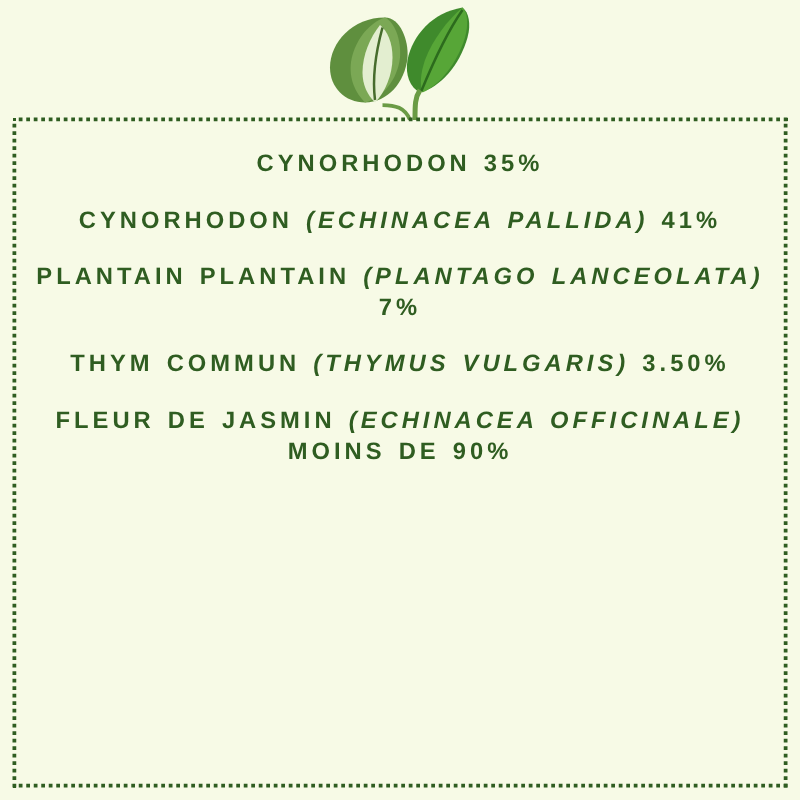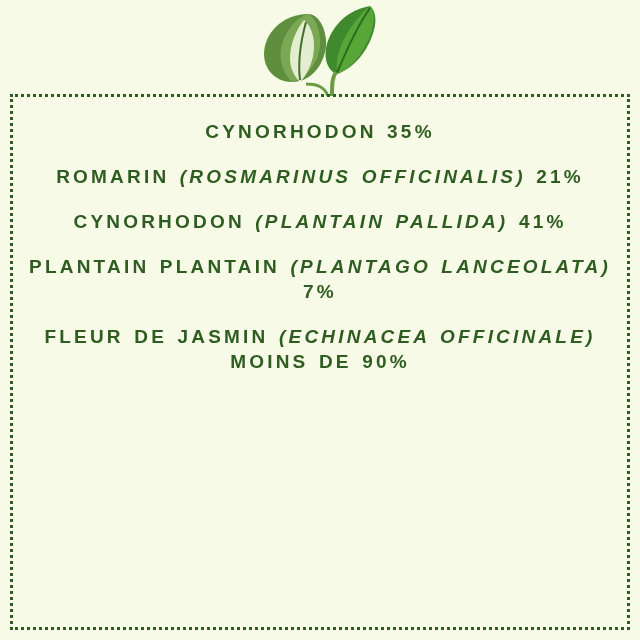--- a/index.html
+++ b/index.html
@@ -97,39 +97,39 @@
 
   <div class="ingredient-box">
     <ul class="ing-list">
 
       <li class="ing-item">
         <span>CYNORHODON</span>
         <span class="latin"></span>
         <span class="pct">35%</span>
       </li>
 
-      <li class="ing-item">
-        <span>ROMARIN</span>
-        <span class="latin">(ROSMARINUS OFFICINALIS)</span>
-        <span class="pct">21%</span>
-      </li>
 
       <li class="ing-item">
         <span>CYNORHODON</span>
-        <span class="latin">(PLANTAIN PALLIDA)</span>
+        <span class="latin">(ECHINACEA PALLIDA)</span>
         <span class="pct">41%</span>
       </li>
 
       <li class="ing-item">
         <span>PLANTAIN PLANTAIN</span>
         <span class="latin">(PLANTAGO LANCEOLATA)</span>
         <span class="pct">7%</span>
       </li>
 
 
+      <li class="ing-item">
+        <span>THYM COMMUN</span>
+        <span class="latin">(THYMUS VULGARIS)</span>
+        <span class="pct">3.50%</span>
+      </li>
 
       <li class="ing-item">
         <span>FLEUR DE JASMIN</span>
         <span class="latin">(ECHINACEA OFFICINALE)</span>
         <span class="pct">MOINS DE 90%</span>
       </li>
 
     </ul>
   </div>
 

